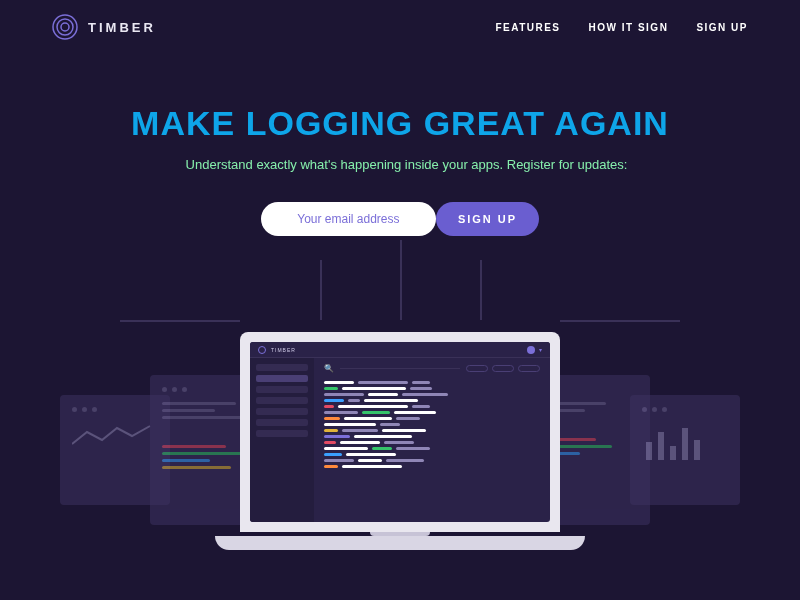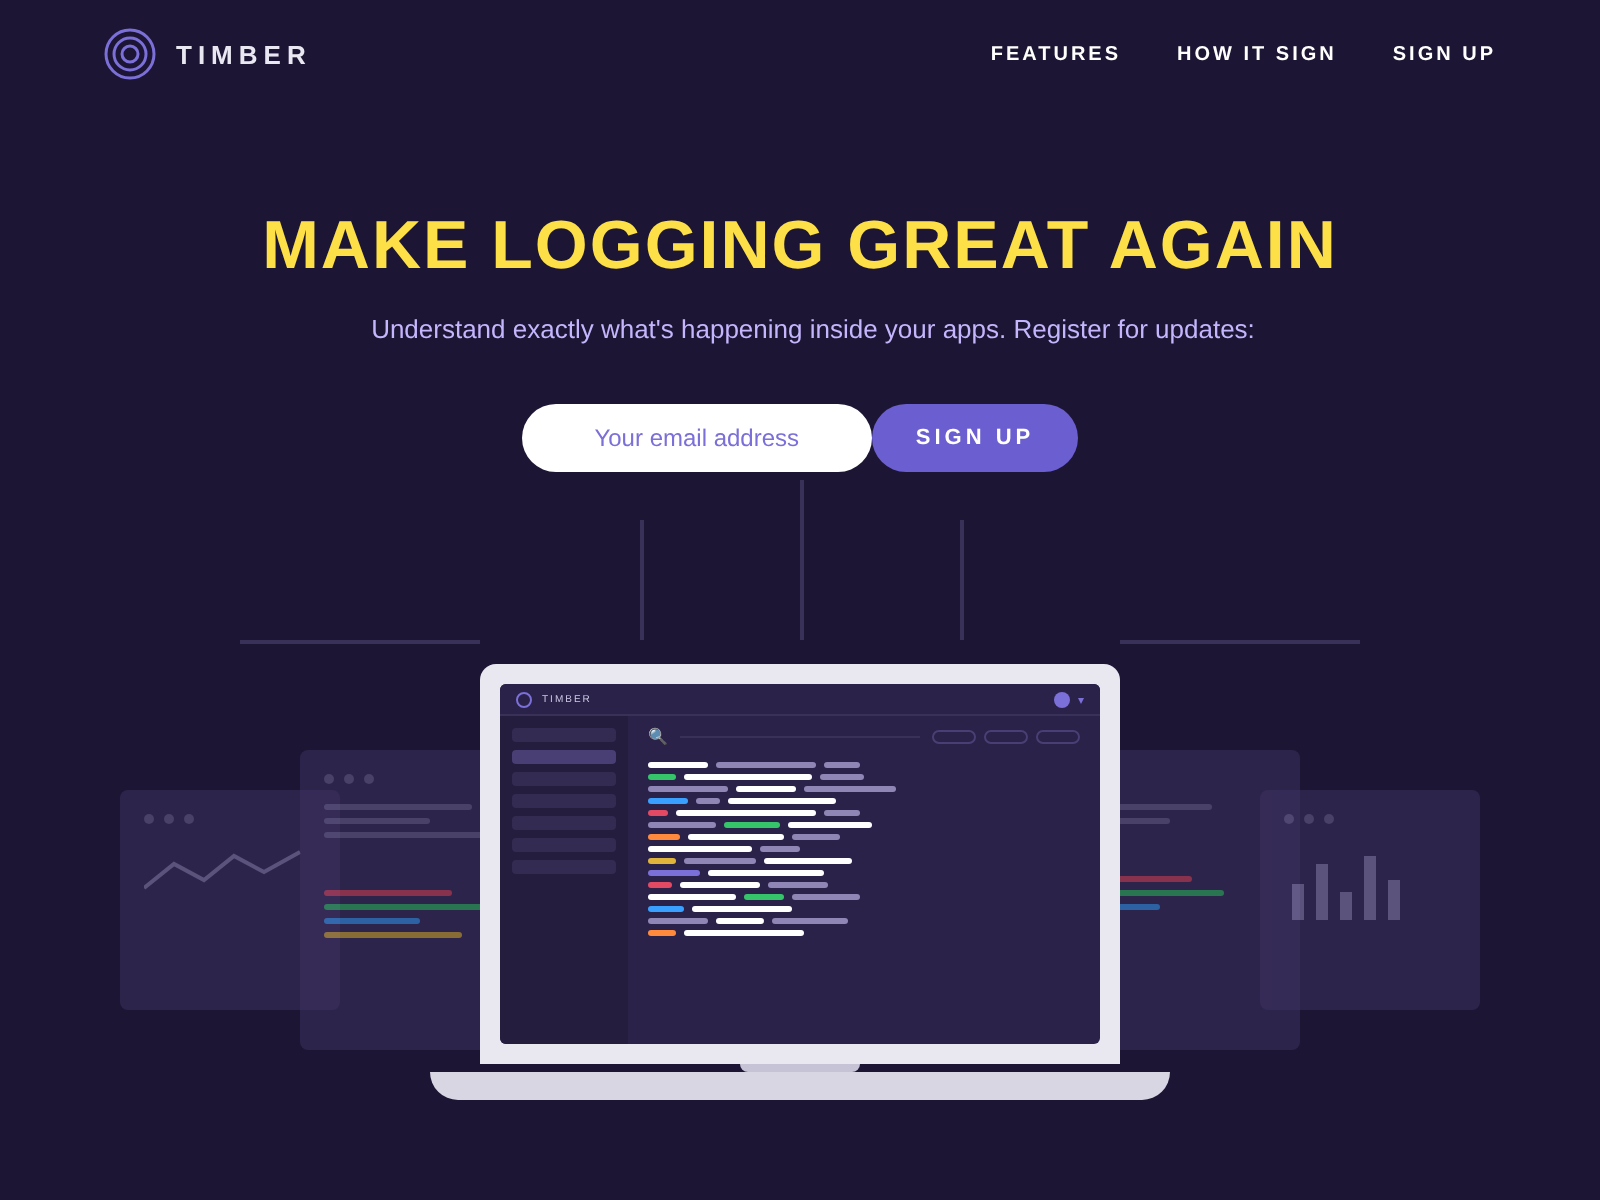--- a/index.html
+++ b/index.html
@@ -18,22 +18,22 @@
   padding: 14px 52px 0 52px;
 }
 .brand { display: flex; align-items: center; gap: 10px; }
 .brand-name { font-size: 13px; letter-spacing: 3px; font-weight: 600; color: #e9e7f2; }
 .nav-links { display: flex; gap: 28px; }
 .nav-link { font-size: 10px; letter-spacing: 1.5px; font-weight: 700; color: #fff; cursor: pointer; }
 
 
 .hero { text-align: center; margin-top: 64px; }
 .eyebrow { color: #7b6fd8; font-size: 13px; font-weight: 700; letter-spacing: 2px; }
-.headline { font-size: 34px; font-weight: 800; letter-spacing: 1px; margin-top: 12px; color: #fde047; }
-.sub { font-size: 13px; color: #c4b5fd; margin-top: 14px; padding-left: 13px; }
+.headline { font-size: 34px; font-weight: 800; letter-spacing: 1px; margin-top: 12px; color: #0ea5e9; }
+.sub { font-size: 13px; color: #86efac; margin-top: 14px; padding-left: 13px; }
 .signup-row { display: flex; justify-content: center; margin-top: 30px; }
 .email-input {
   width: 175px; height: 34px; border-radius: 20px; border: none;
   background: #fff; color: #7b6fd8; font-size: 12px; text-align: center;
   outline: none;
 }
 .email-input::placeholder { color: #7b6fd8; }
 .signup-btn {
   height: 34px; padding: 0 22px; border-radius: 20px; border: none;
   background: #6a5ed0; color: #fff; font-size: 11px; font-weight: 700;

